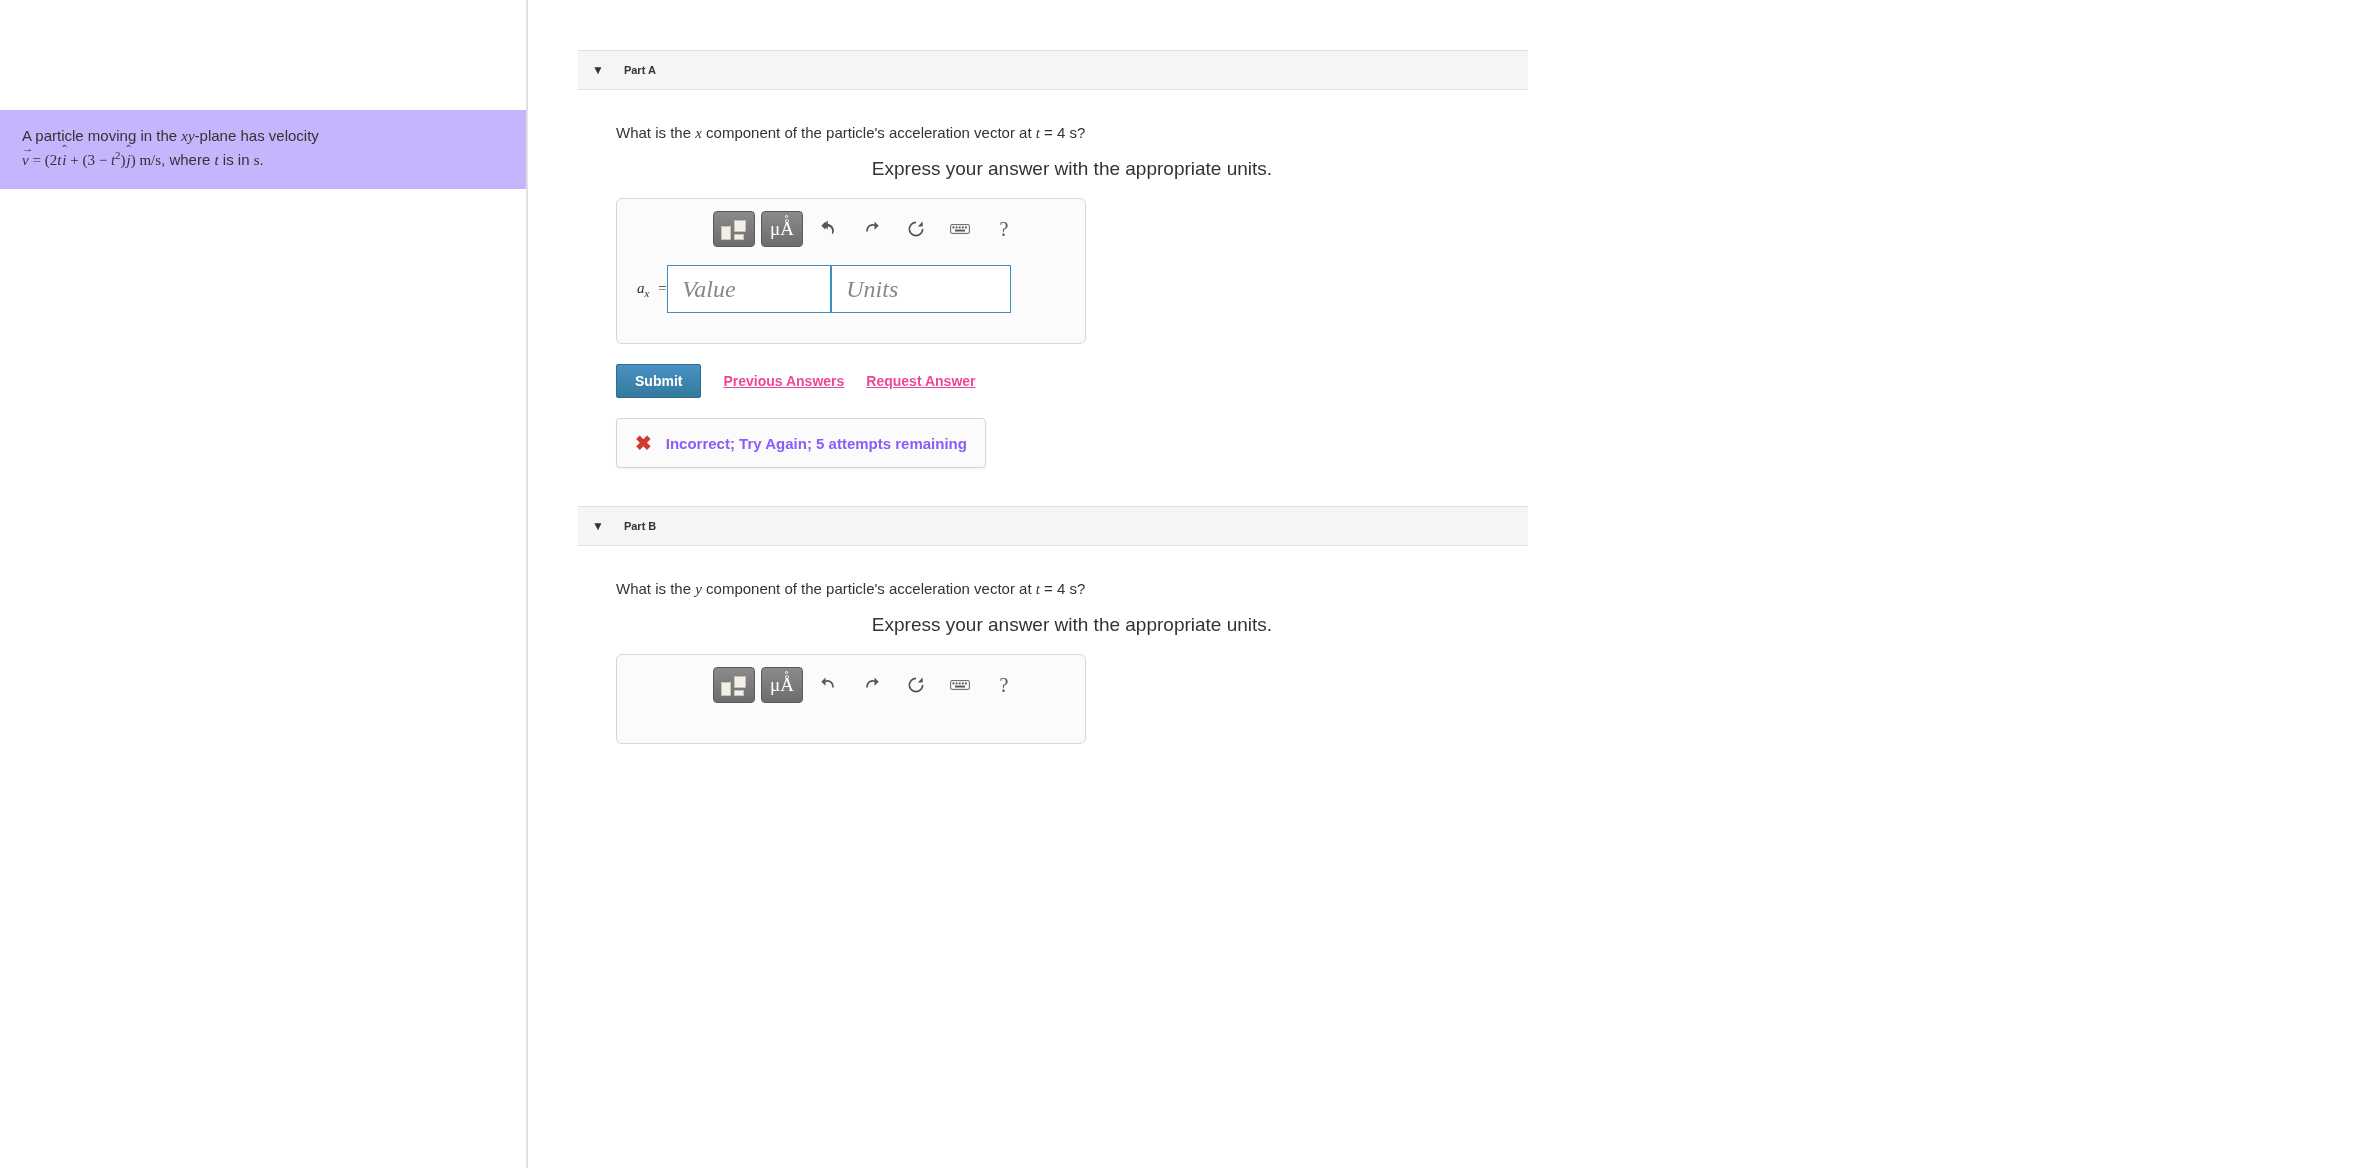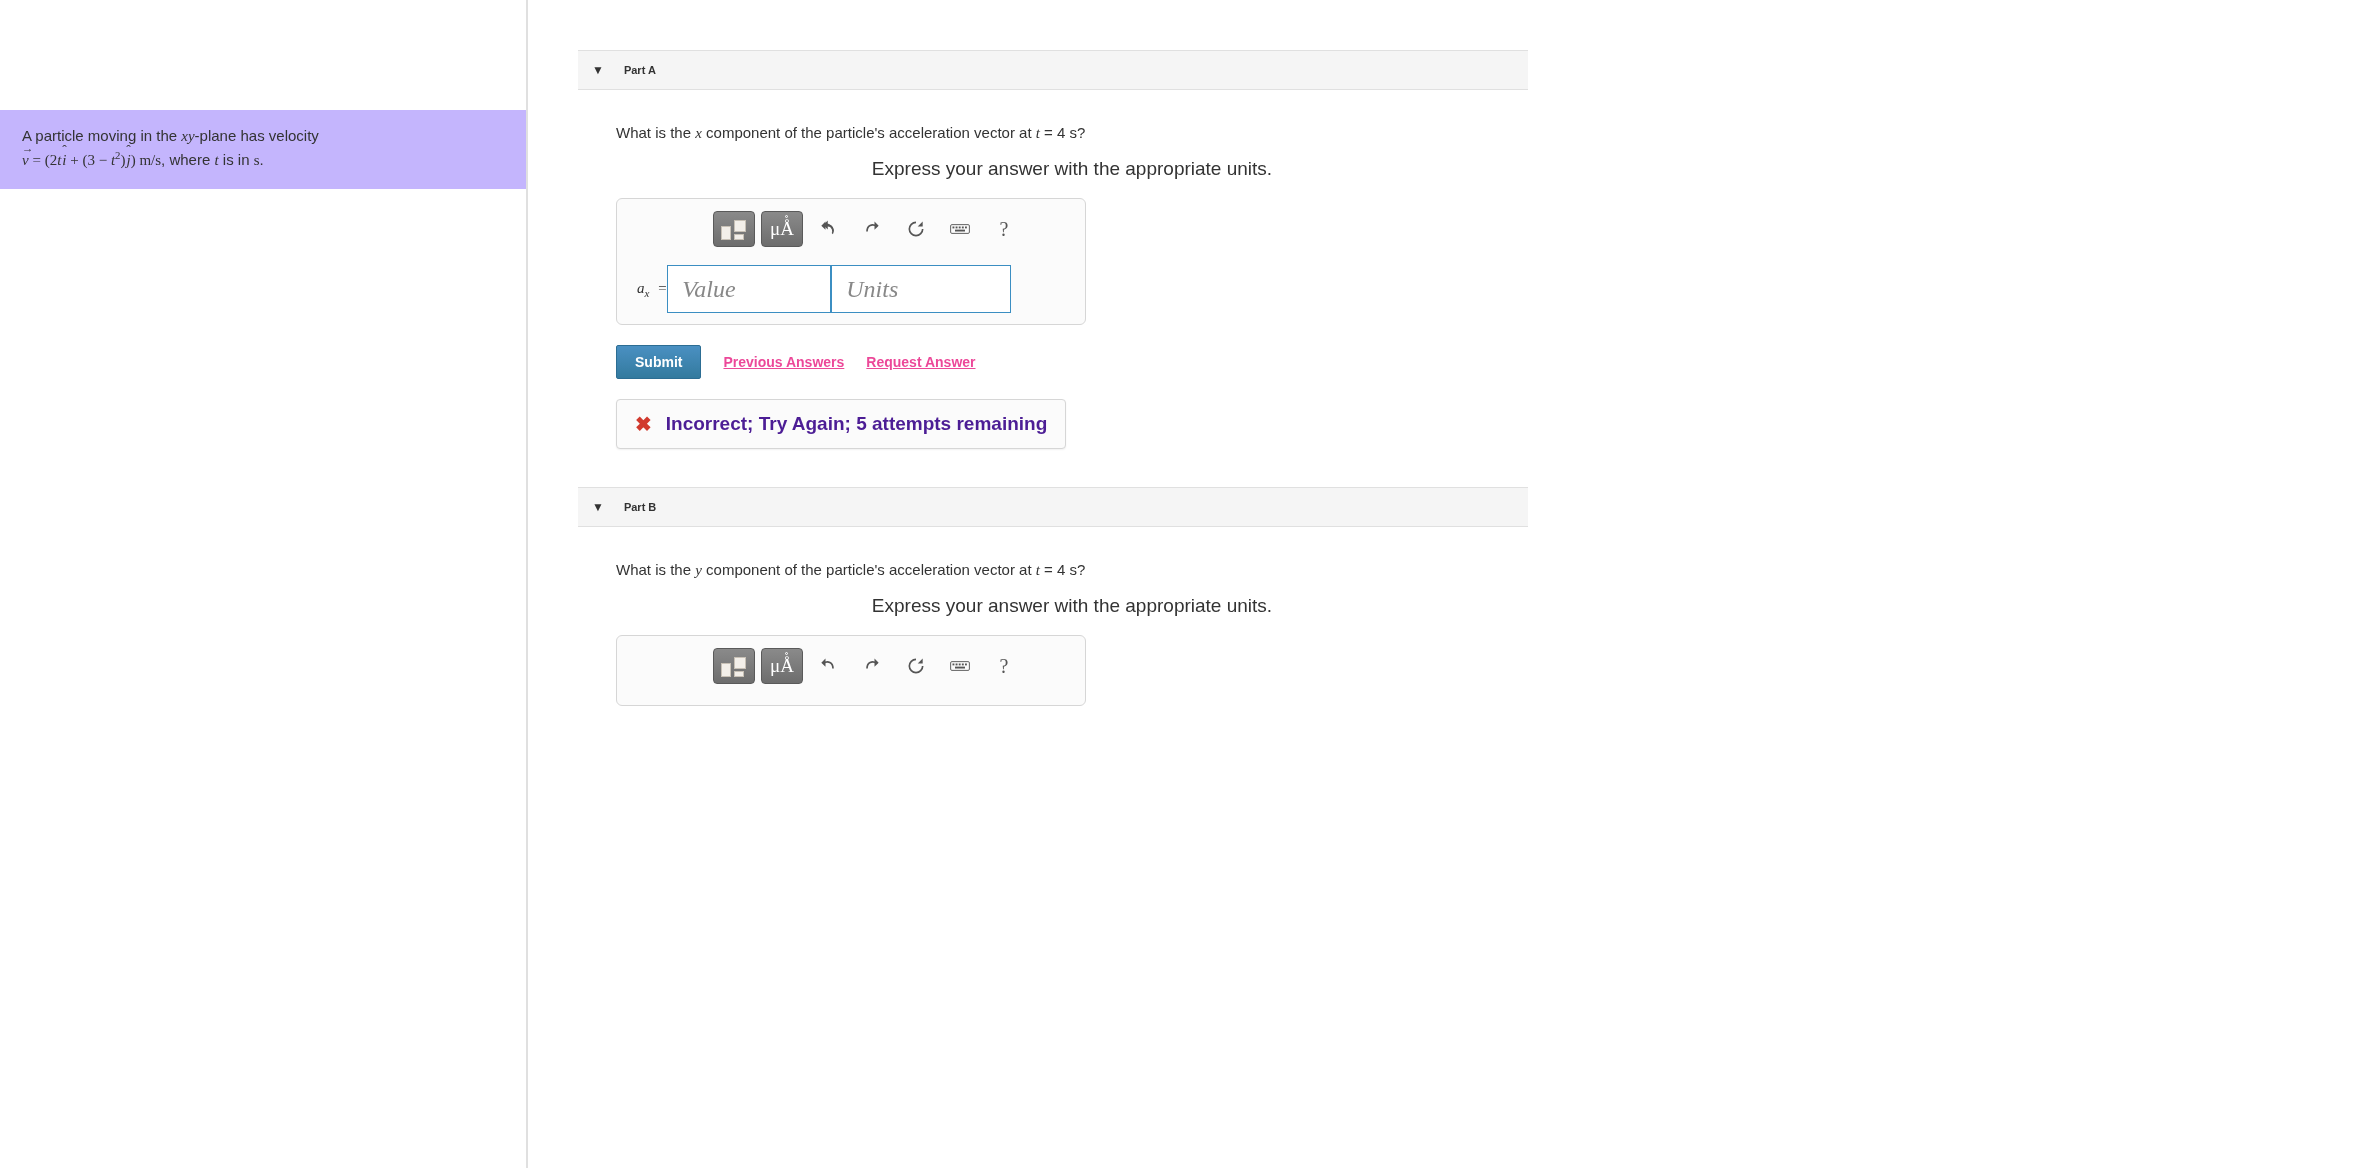--- a/index.html
+++ b/index.html
@@ -67,21 +67,21 @@
     font-weight: normal;
     font-size: 19px;
     margin-bottom: 18px;
     text-align: center;
   }
   .answer-panel {
     border: 1px solid #d6d6d6;
     border-radius: 6px;
     background: #fbfbfb;
     display: inline-block;
-    padding-bottom: 11px;
+    padding-bottom: 30px;
     min-width: 470px;
   }
   .toolbar {
     display: flex;
     align-items: center;
     gap: 6px;
     padding: 12px 14px 10px 96px;
   }
   .tb-btn {
     height: 34px;
@@ -190,22 +190,22 @@
     padding: 12px 18px;
     box-shadow: 0 1px 2px rgba(0,0,0,0.06);
   }
   .feedback .x {
     color: #d13a2e;
     font-weight: bold;
     font-size: 20px;
   }
   .feedback-text {
     font-weight: bold;
-    font-size: 19px;
-    color: #4c1d95;
+    font-size: 15px;
+    color: #8b5cf6;
   }
   
   .mi { font-family:"Times New Roman",serif; font-style:italic; }
   .rm { font-family:"Times New Roman",serif; font-style:normal; }
   .vec { position:relative; display:inline-block; }
   .vec::after{
     content:"\2192";
     position:absolute;
     left:0; top:-0.78em;
     font-size:0.78em;

